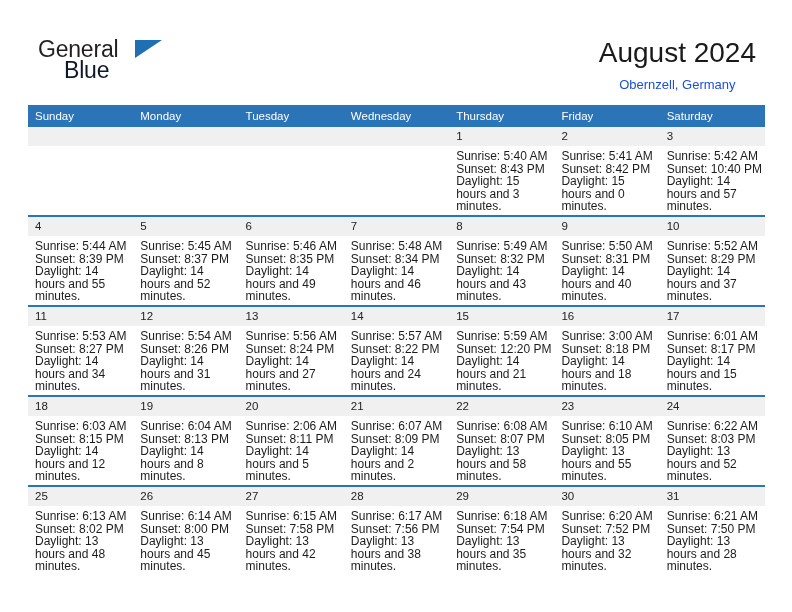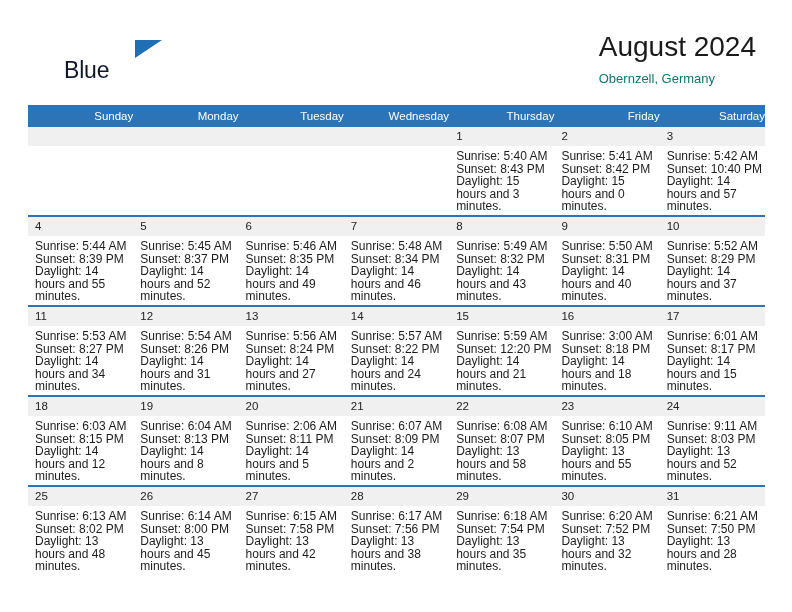--- a/index.html
+++ b/index.html
@@ -59,54 +59,54 @@
     top: 4px;
     width: 0;
     height: 0;
     border-left: 27px solid #1f6fb5;
     border-bottom: 18px solid transparent;
   }
 
   .title-block {
     position: absolute;
     right: 36px;
-    top: 30px;
-    text-align: left;
+    top: 36px;
+    text-align: center;
     margin-left: 9px;
   }
   .cal-title {
     font-size: 28px;
     color: #1a1a1a;
     font-weight: normal;
     line-height: 34px;
     white-space: nowrap;
   }
   .cal-subtitle {
     font-size: 13px;
-    color: #0f766e;
+    color: #1d4ed8;
     line-height: 18px;
     margin-top: 6px;
     white-space: nowrap;
   }
 
   
   .calendar {
     position: absolute;
     left: 28px;
     top: 105px;
     width: 737px;
     border-collapse: collapse;
     table-layout: fixed;
   }
   .calendar th {
     background: #2b74b8;
     color: #ffffff;
     font-size: 11.5px;
     font-weight: normal;
-    text-align: right;
+    text-align: left;
     padding: 5px 0 5px 7px;
     height: 19px;
     box-sizing: border-box;
   }
   .calendar td {
     vertical-align: top;
     padding: 0;
     width: 105.28px;
     height: 88px;
     box-sizing: border-box;
@@ -147,20 +147,21 @@
   }
 </style>
 </head>
 <body>
 
 <div class="page">
 
   <div class="header">
 
     <div class="logo">
+      <span class="logo-general">General</span>
       <span class="logo-tri"></span>
       <span class="logo-blue">Blue</span>
     </div>
 
     <div class="title-block">
       <div class="cal-title">August 2024</div>
       <div class="cal-subtitle">Obernzell, Germany</div>
     </div>
 
   </div>
@@ -432,21 +433,21 @@
                 <div>Sunrise: 6:10 AM</div>
                 <div>Sunset: 8:05 PM</div>
                 <div class="wrap">Daylight: 13 hours and 55 minutes.</div>
               </div>
             </div>
           </td>
           <td>
             <div class="cell-inner">
               <span class="daynum">24</span>
               <div class="info">
-                <div>Sunrise: 9:11 AM</div>
+                <div>Sunrise: 6:22 AM</div>
                 <div>Sunset: 8:03 PM</div>
                 <div class="wrap">Daylight: 13 hours and 52 minutes.</div>
               </div>
             </div>
           </td>
         </tr>
         <tr class="week-row">
           <td>
             <div class="cell-inner">
               <span class="daynum">25</span>

